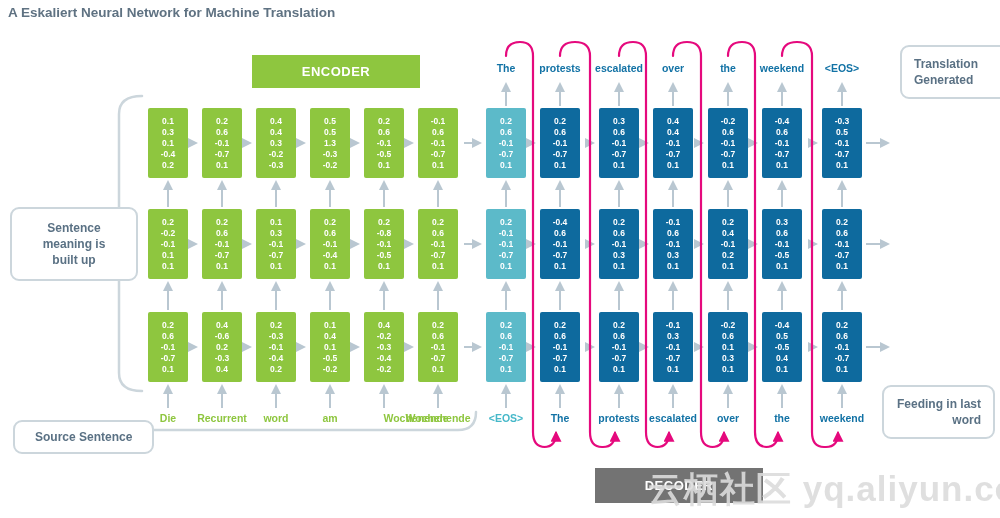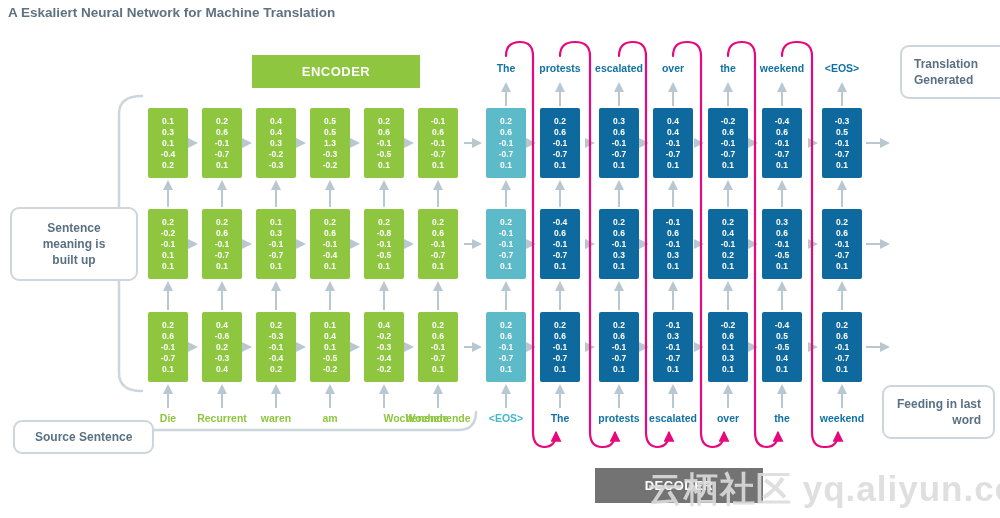--- a/index.html
+++ b/index.html
@@ -199,21 +199,21 @@
       <div>-0.7</div>
       <div>0.1</div>
     </div>
     <div class="vec-box" style="left: 256px; top: 312px; background: rgb(142, 198, 63);">
       <div>0.2</div>
       <div>-0.3</div>
       <div>-0.1</div>
       <div>-0.4</div>
       <div>0.2</div>
     </div>
-    <div class="word" style="left: 228px; top: 412px; color: rgb(142, 198, 63);">waren</div>
+    <div class="word" style="left: 228px; top: 412px; color: rgb(142, 198, 63);">word</div>
     <div class="vec-box" style="left: 310px; top: 108px; background: rgb(142, 198, 63);">
       <div>0.5</div>
       <div>0.5</div>
       <div>1.3</div>
       <div>-0.3</div>
       <div>-0.2</div>
     </div>
     <div class="vec-box" style="left: 310px; top: 209px; background: rgb(142, 198, 63);">
       <div>0.2</div>
       <div>0.6</div>

